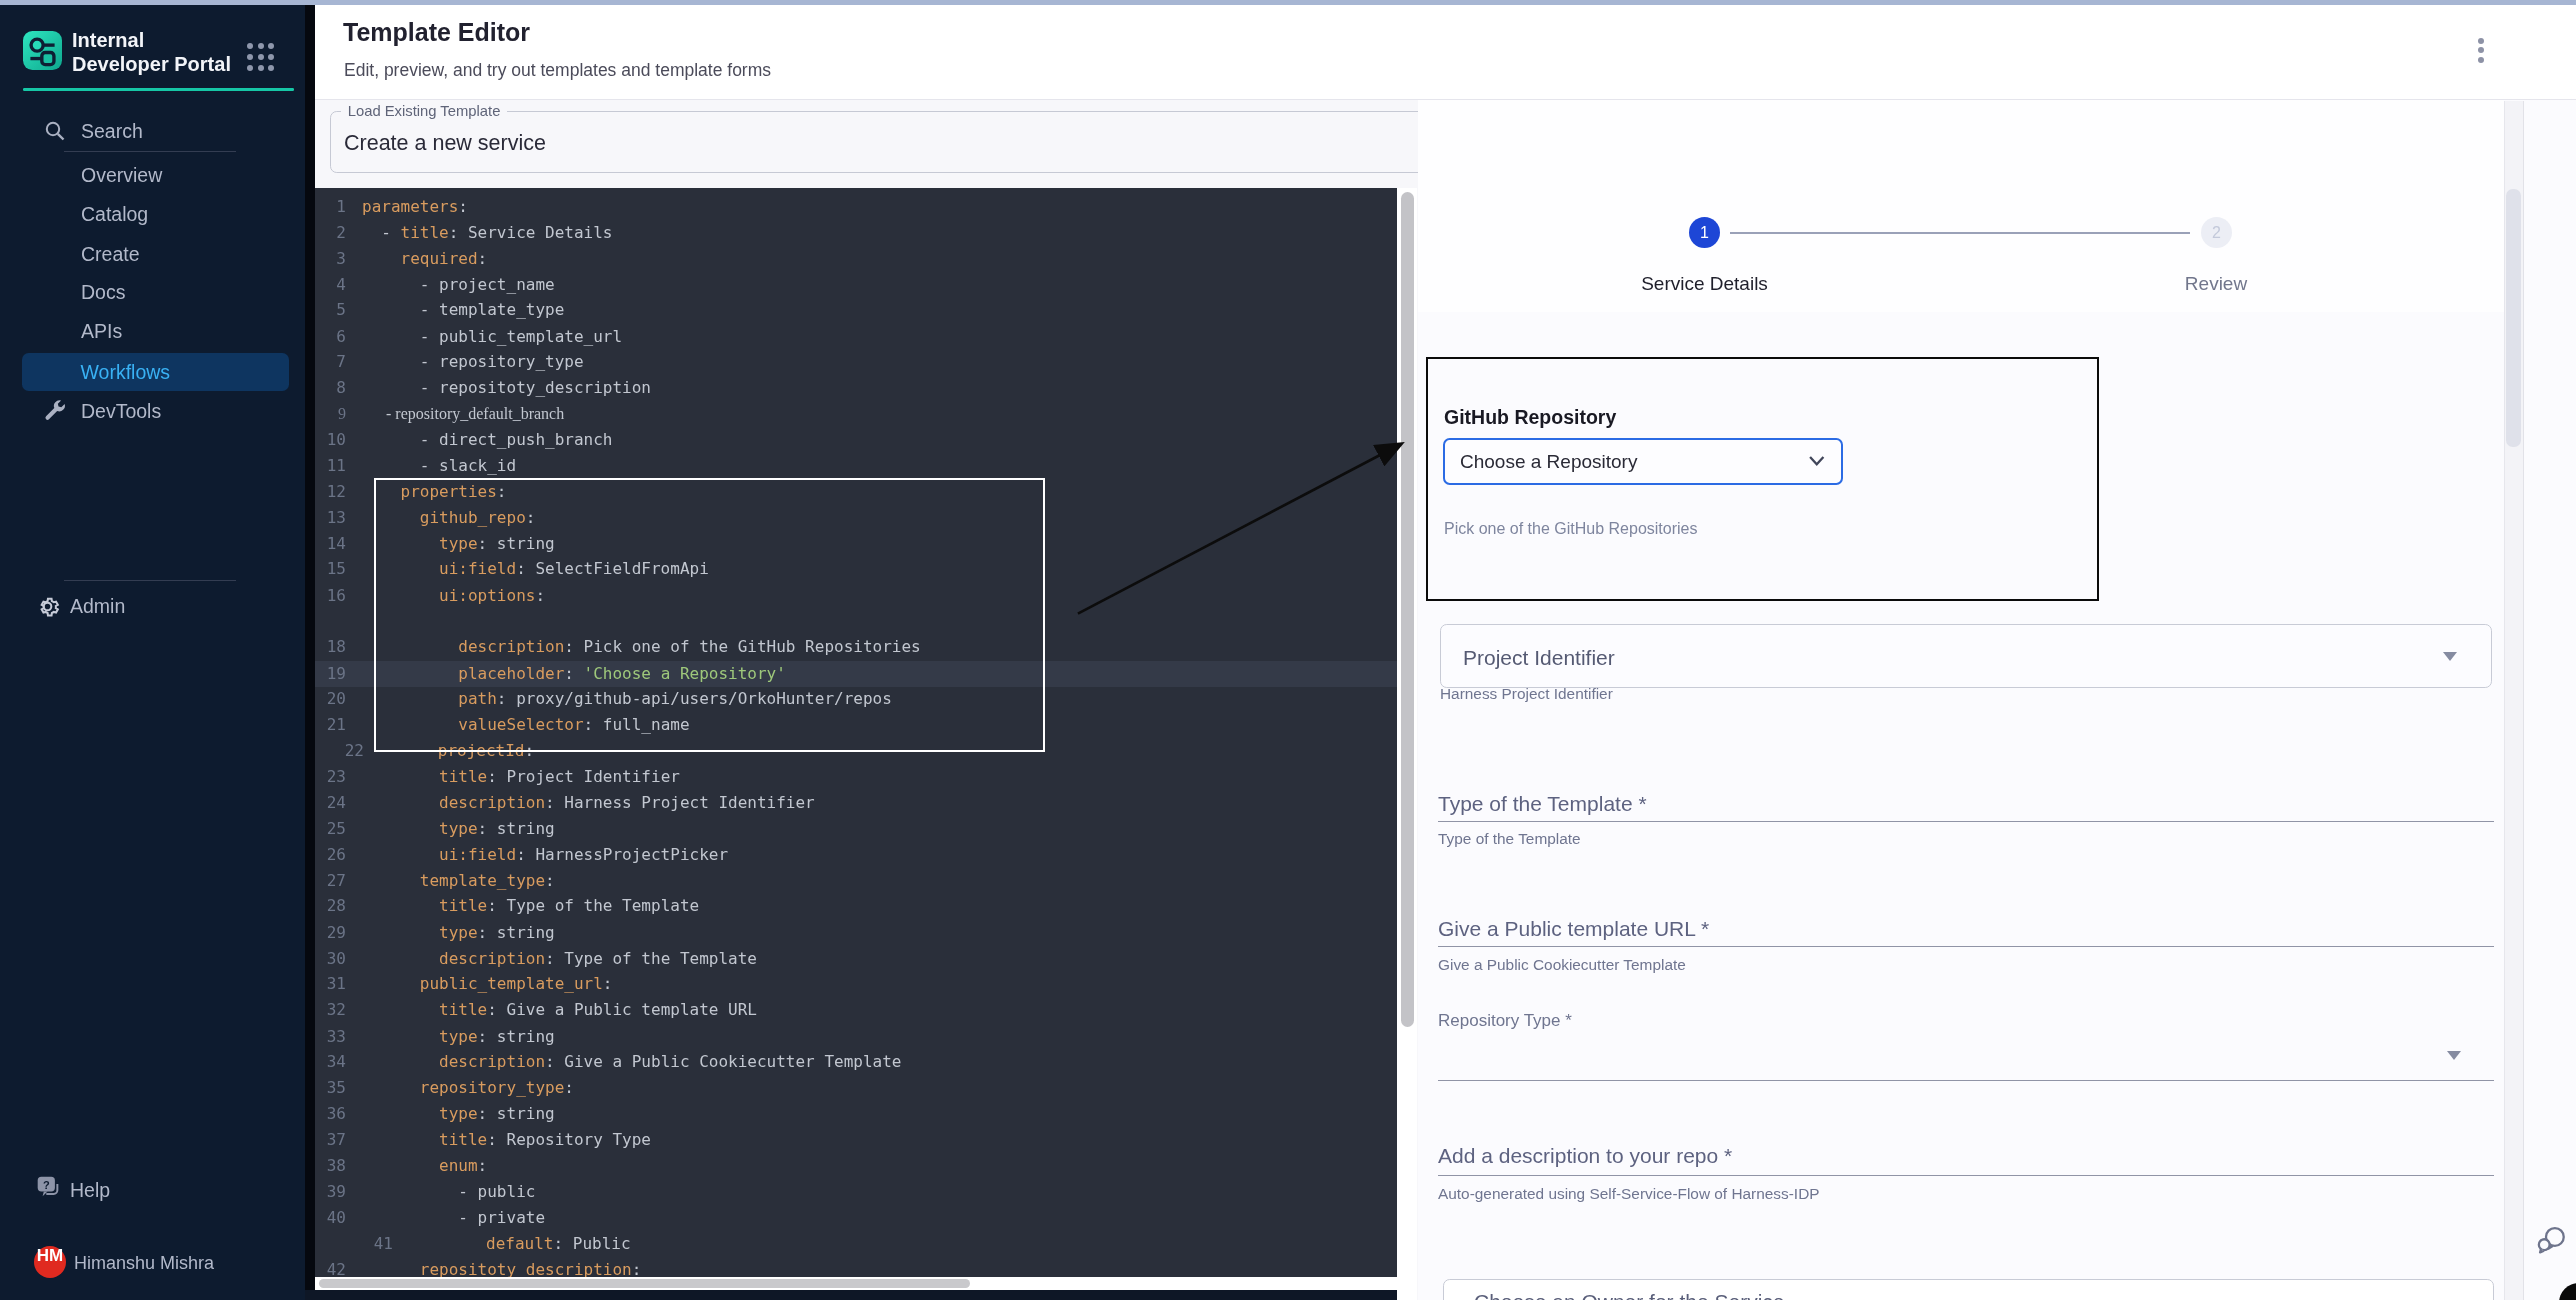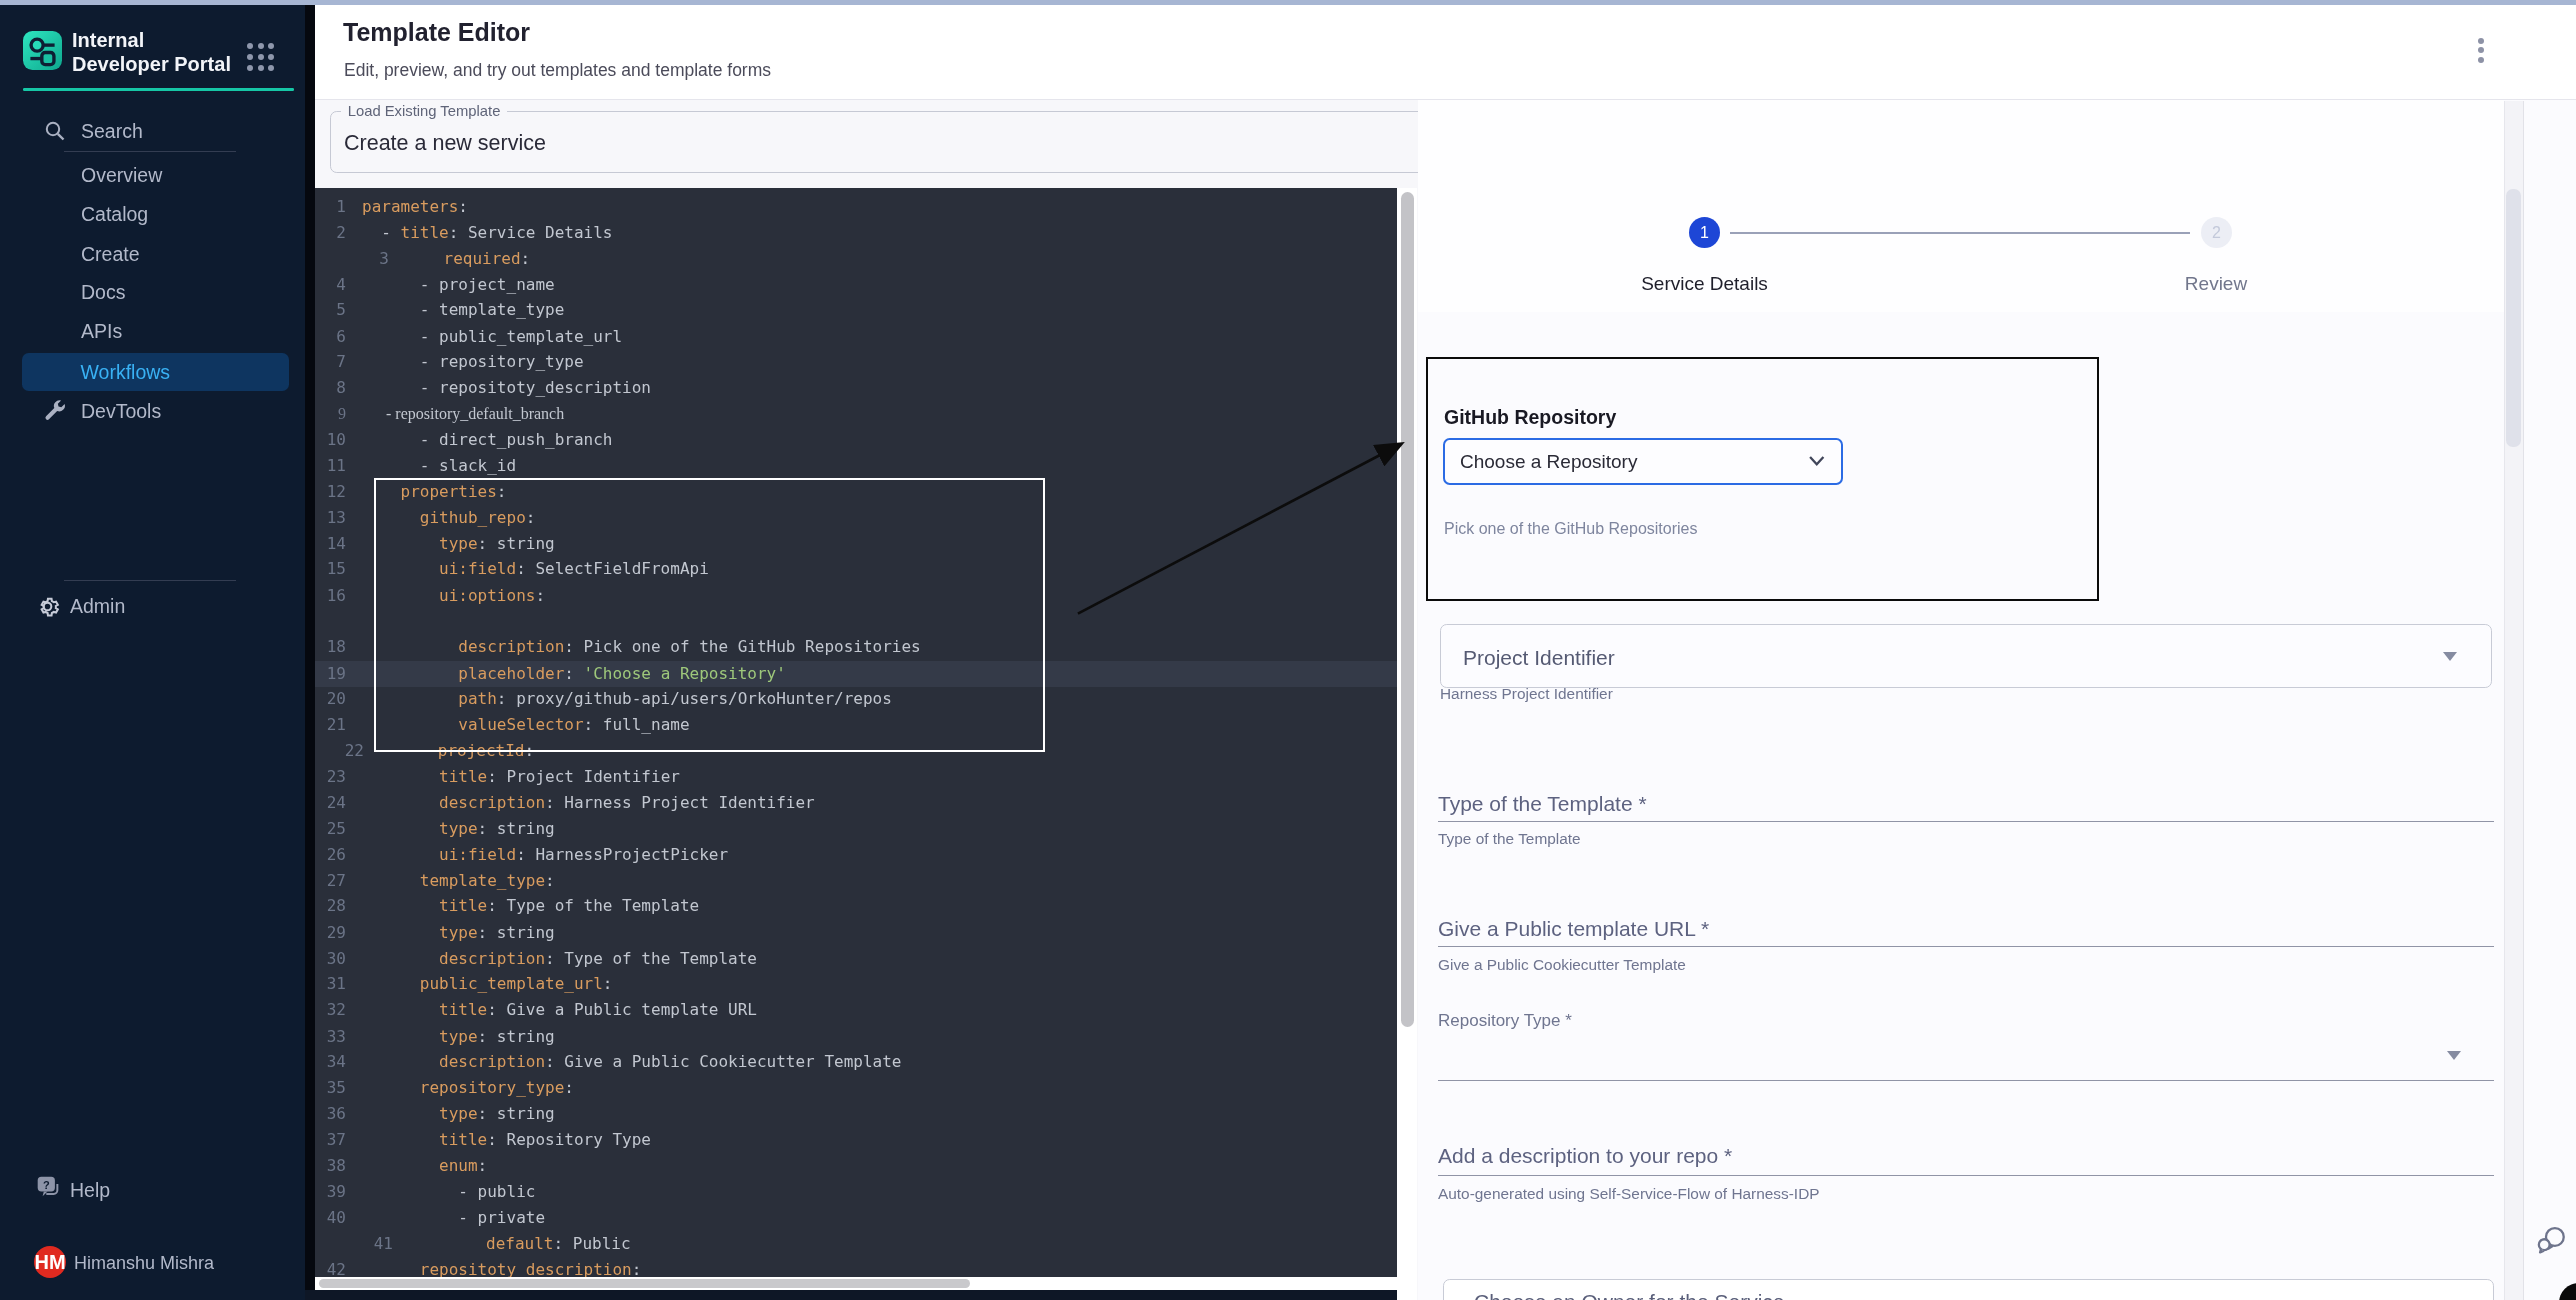--- a/index.html
+++ b/index.html
@@ -25,21 +25,21 @@
   .nav-item { left:0; width:305px; height:38px; display:flex; align-items:center; cursor:pointer; }
   .nav-item .nav-label { position:absolute; left:81px; font-size:19.5px; color:#b2b9ca; }
   .nav-item .nav-ic { position:absolute; left:43px; width:24px; height:24px; }
   .nav-item.active-pill { left:21.5px; width:267px; border-radius:6.7px; background:#0e3560; }
   .nav-item.active-pill .nav-label { left:59px; color:#39b1f4; }
   .nav-div { left:64px; width:172px; height:0.7px; background:#333d52; }
 
   .side-label { font-size:19.5px; color:#b2b9ca; }
 
   .avatar { left:34px; top:1241px; width:32px; height:32px; border-radius:50%; background:#e02a20;
-    color:#fff; font-size:20px; font-weight:700; display:flex; align-items:center; justify-content:center; }
+    color:#fff; font-size:17px; font-weight:700; display:flex; justify-content:center; }
 
   
   .header { left:315px; top:5.4px; width:2261px; height:95px; background:#ffffff; border-bottom:0.7px solid #e5e5ec; }
   .hdr-title { left:343px; top:17.5px; font-size:25px; font-weight:700; color:#21212f; }
   .hdr-sub { left:344px; top:60px; font-size:17.5px; color:#4b4b5a; }
   .kebab { left:2475px; top:38px; width:12px; height:27px; cursor:pointer; }
   .kebab i { display:block; width:6px; height:6px; border-radius:50%; background:#8d92a6; margin:0 auto 3.4px; }
 
   
   .loader-box { left:330px; top:111px; width:2116px; height:62px; border:1.3px solid #c6c9d4; border-radius:6.7px; }
@@ -213,21 +213,21 @@
   <div class="abs loader-box"></div>
   <div class="abs loader-label">Load Existing Template</div>
   <div class="abs loader-value">Create a new service</div>
   <div class="abs tri-down loader-arrow"></div>
   <div class="abs close-x"></div>
 
   <div class="abs editor">
     <div id="code-lines">
         <div class="cl" style="top: 6px;"><span class="ln">1</span><span class="cd"><span class="tk-key">parameters</span><span class="tk-txt">:</span></span></div>
         <div class="cl" style="top: 32px;"><span class="ln">2</span><span class="cd"><span class="tk-txt">  - </span><span class="tk-key">title</span><span class="tk-txt">: Service Details</span></span></div>
-        <div class="cl" style="top: 58px; margin-left: 43px;"><span class="ln">3</span><span class="cd"><span class="tk-txt">    </span><span class="tk-key">required</span><span class="tk-txt">:</span></span></div>
+        <div class="cl" style="top: 58px;"><span class="ln">3</span><span class="cd"><span class="tk-txt">    </span><span class="tk-key">required</span><span class="tk-txt">:</span></span></div>
         <div class="cl" style="top: 84px;"><span class="ln">4</span><span class="cd"><span class="tk-txt">      - project_name</span></span></div>
         <div class="cl" style="top: 109px;"><span class="ln">5</span><span class="cd"><span class="tk-txt">      - template_type</span></span></div>
         <div class="cl" style="top: 136px;"><span class="ln">6</span><span class="cd"><span class="tk-txt">      - public_template_url</span></span></div>
         <div class="cl" style="top: 161px;"><span class="ln">7</span><span class="cd"><span class="tk-txt">      - repository_type</span></span></div>
         <div class="cl" style="top: 187px;"><span class="ln">8</span><span class="cd"><span class="tk-txt">      - repositoty_description</span></span></div>
         <div class="cl" style="top: 213px; font-family: Liberation Serif, serif;"><span class="ln">9</span><span class="cd"><span class="tk-txt">      - repository_default_branch</span></span></div>
         <div class="cl" style="top: 239px;"><span class="ln">10</span><span class="cd"><span class="tk-txt">      - direct_push_branch</span></span></div>
         <div class="cl" style="top: 265px;"><span class="ln">11</span><span class="cd"><span class="tk-txt">      - slack_id</span></span></div>
         <div class="cl" style="top: 291px;"><span class="ln">12</span><span class="cd"><span class="tk-txt">    </span><span class="tk-key">properties</span><span class="tk-txt">:</span></span></div>
         <div class="cl" style="top: 317px;"><span class="ln">13</span><span class="cd"><span class="tk-txt">      </span><span class="tk-key">github_repo</span><span class="tk-txt">:</span></span></div>

